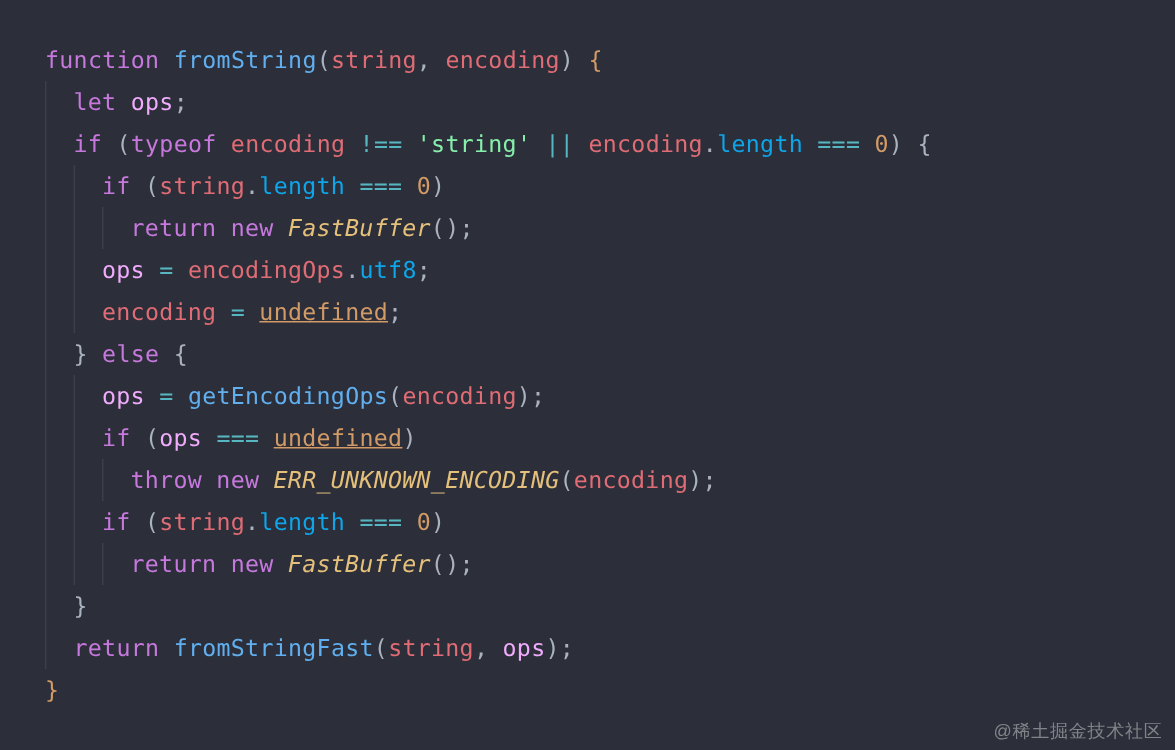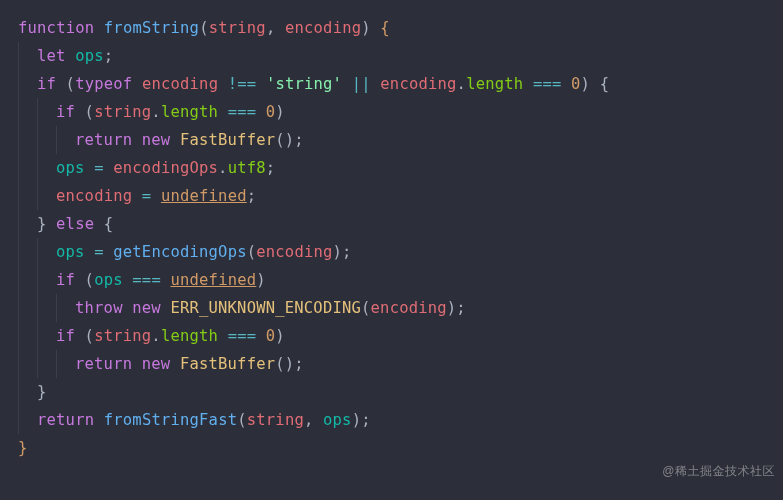--- a/index.html
+++ b/index.html
@@ -5,54 +5,54 @@
   html, body {
     margin: 0;
     padding: 0;
     width: 783px;
     height: 500px;
     background: #2c2f3a;
     overflow: hidden;
     position: relative;
   }
   pre.code {
-    margin: 0;
+    margin: 12px;
     padding: 14px 18px;
     font-family: "Menlo", "Consolas", "DejaVu Sans Mono", monospace;
     font-size: 15.5px;
     line-height: 28px;
     color: #abb2bf;
     white-space: pre;
     letter-spacing: 0.2px;
   }
   .line { display: block; }
   .tok { white-space: pre; }
   .indent {
     display: inline-block;
     border-left: 1px solid #3a3f4b;
     height: 28px;
     vertical-align: top;
     box-sizing: border-box;
   }
   .kw   { color: #c678dd; }  
   .fn   { color: #61afef; }  
   .id   { color: #e06c75; }  
-  .prop { color: #84cc16; }  
+  .prop { color: #0ea5e9; }  
   .op   { color: #56b6c2; }  
   .str  { color: #86efac; }  
   .num  { color: #d19a66; }  
   .cst  { color: #d19a66; text-decoration: underline; }  
-  .cls  { color: #e5c07b; }  
+  .cls  { color: #e5c07b; font-style: italic; }  
   .pn   { color: #abb2bf; }  
   .br   { color: #d19a66; }  
-  .var  { color: #14b8a6; }  
+  .var  { color: #f0abfc; }  
   .watermark {
     position: absolute;
     right: 8px;
-    bottom: 20px;
+    bottom: 4px;
     font-family: sans-serif;
     font-size: 12px;
     color: rgba(200,200,200,0.55);
     letter-spacing: 0.5px;
   }
 </style>
 </head>
 <body>
 
 <pre class="code"><span class="line"><span class="tok kw">function</span><span class="tok pn"> </span><span class="tok fn">fromString</span><span class="tok pn">(</span><span class="tok id">string</span><span class="tok pn">, </span><span class="tok id">encoding</span><span class="tok pn">) </span><span class="tok br">{</span></span><span class="line"><span class="indent" style="width: 19px;"></span><span class="tok kw">let</span><span class="tok pn"> </span><span class="tok var">ops</span><span class="tok pn">;</span></span><span class="line"><span class="indent" style="width: 19px;"></span><span class="tok kw">if</span><span class="tok pn"> (</span><span class="tok kw">typeof</span><span class="tok pn"> </span><span class="tok id">encoding</span><span class="tok pn"> </span><span class="tok op">!==</span><span class="tok pn"> </span><span class="tok str">'string'</span><span class="tok pn"> </span><span class="tok op">||</span><span class="tok pn"> </span><span class="tok id">encoding</span><span class="tok pn">.</span><span class="tok prop">length</span><span class="tok pn"> </span><span class="tok op">===</span><span class="tok pn"> </span><span class="tok num">0</span><span class="tok pn">) {</span></span><span class="line"><span class="indent" style="width: 19px;"></span><span class="indent" style="width: 19px;"></span><span class="tok kw">if</span><span class="tok pn"> (</span><span class="tok id">string</span><span class="tok pn">.</span><span class="tok prop">length</span><span class="tok pn"> </span><span class="tok op">===</span><span class="tok pn"> </span><span class="tok num">0</span><span class="tok pn">)</span></span><span class="line"><span class="indent" style="width: 19px;"></span><span class="indent" style="width: 19px;"></span><span class="indent" style="width: 19px;"></span><span class="tok kw">return</span><span class="tok pn"> </span><span class="tok kw">new</span><span class="tok pn"> </span><span class="tok cls">FastBuffer</span><span class="tok pn">();</span></span><span class="line"><span class="indent" style="width: 19px;"></span><span class="indent" style="width: 19px;"></span><span class="tok var">ops</span><span class="tok pn"> </span><span class="tok op">=</span><span class="tok pn"> </span><span class="tok id">encodingOps</span><span class="tok pn">.</span><span class="tok prop">utf8</span><span class="tok pn">;</span></span><span class="line"><span class="indent" style="width: 19px;"></span><span class="indent" style="width: 19px;"></span><span class="tok id">encoding</span><span class="tok pn"> </span><span class="tok op">=</span><span class="tok pn"> </span><span class="tok cst">undefined</span><span class="tok pn">;</span></span><span class="line"><span class="indent" style="width: 19px;"></span><span class="tok pn">} </span><span class="tok kw">else</span><span class="tok pn"> {</span></span><span class="line"><span class="indent" style="width: 19px;"></span><span class="indent" style="width: 19px;"></span><span class="tok var">ops</span><span class="tok pn"> </span><span class="tok op">=</span><span class="tok pn"> </span><span class="tok fn">getEncodingOps</span><span class="tok pn">(</span><span class="tok id">encoding</span><span class="tok pn">);</span></span><span class="line"><span class="indent" style="width: 19px;"></span><span class="indent" style="width: 19px;"></span><span class="tok kw">if</span><span class="tok pn"> (</span><span class="tok var">ops</span><span class="tok pn"> </span><span class="tok op">===</span><span class="tok pn"> </span><span class="tok cst">undefined</span><span class="tok pn">)</span></span><span class="line"><span class="indent" style="width: 19px;"></span><span class="indent" style="width: 19px;"></span><span class="indent" style="width: 19px;"></span><span class="tok kw">throw</span><span class="tok pn"> </span><span class="tok kw">new</span><span class="tok pn"> </span><span class="tok cls">ERR_UNKNOWN_ENCODING</span><span class="tok pn">(</span><span class="tok id">encoding</span><span class="tok pn">);</span></span><span class="line"><span class="indent" style="width: 19px;"></span><span class="indent" style="width: 19px;"></span><span class="tok kw">if</span><span class="tok pn"> (</span><span class="tok id">string</span><span class="tok pn">.</span><span class="tok prop">length</span><span class="tok pn"> </span><span class="tok op">===</span><span class="tok pn"> </span><span class="tok num">0</span><span class="tok pn">)</span></span><span class="line"><span class="indent" style="width: 19px;"></span><span class="indent" style="width: 19px;"></span><span class="indent" style="width: 19px;"></span><span class="tok kw">return</span><span class="tok pn"> </span><span class="tok kw">new</span><span class="tok pn"> </span><span class="tok cls">FastBuffer</span><span class="tok pn">();</span></span><span class="line"><span class="indent" style="width: 19px;"></span><span class="tok pn">}</span></span><span class="line"><span class="indent" style="width: 19px;"></span><span class="tok kw">return</span><span class="tok pn"> </span><span class="tok fn">fromStringFast</span><span class="tok pn">(</span><span class="tok id">string</span><span class="tok pn">, </span><span class="tok var">ops</span><span class="tok pn">);</span></span><span class="line"><span class="tok br">}</span></span></pre>

